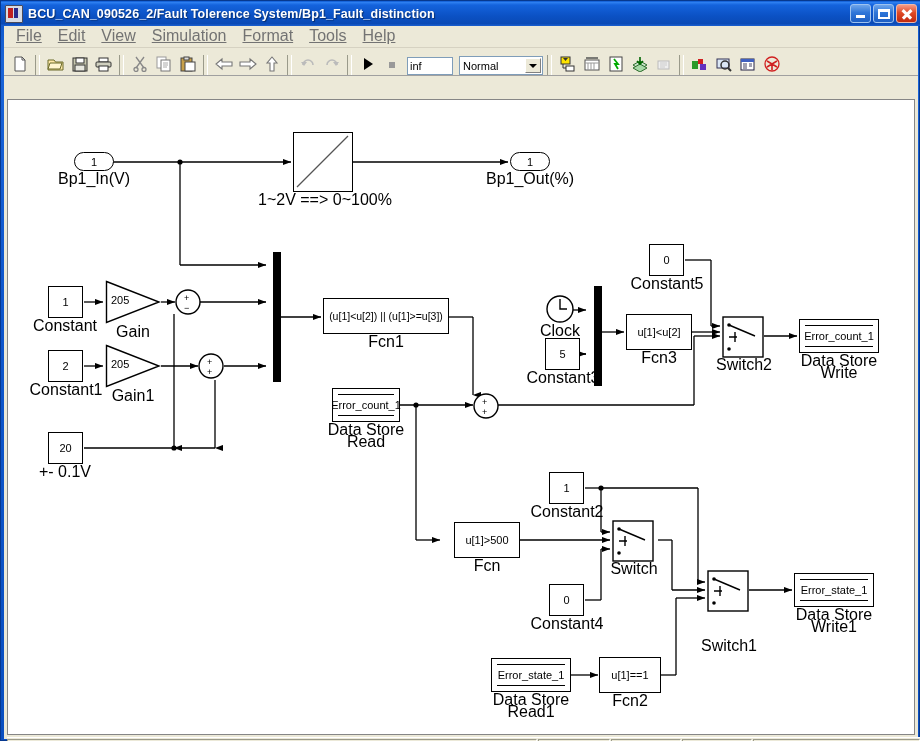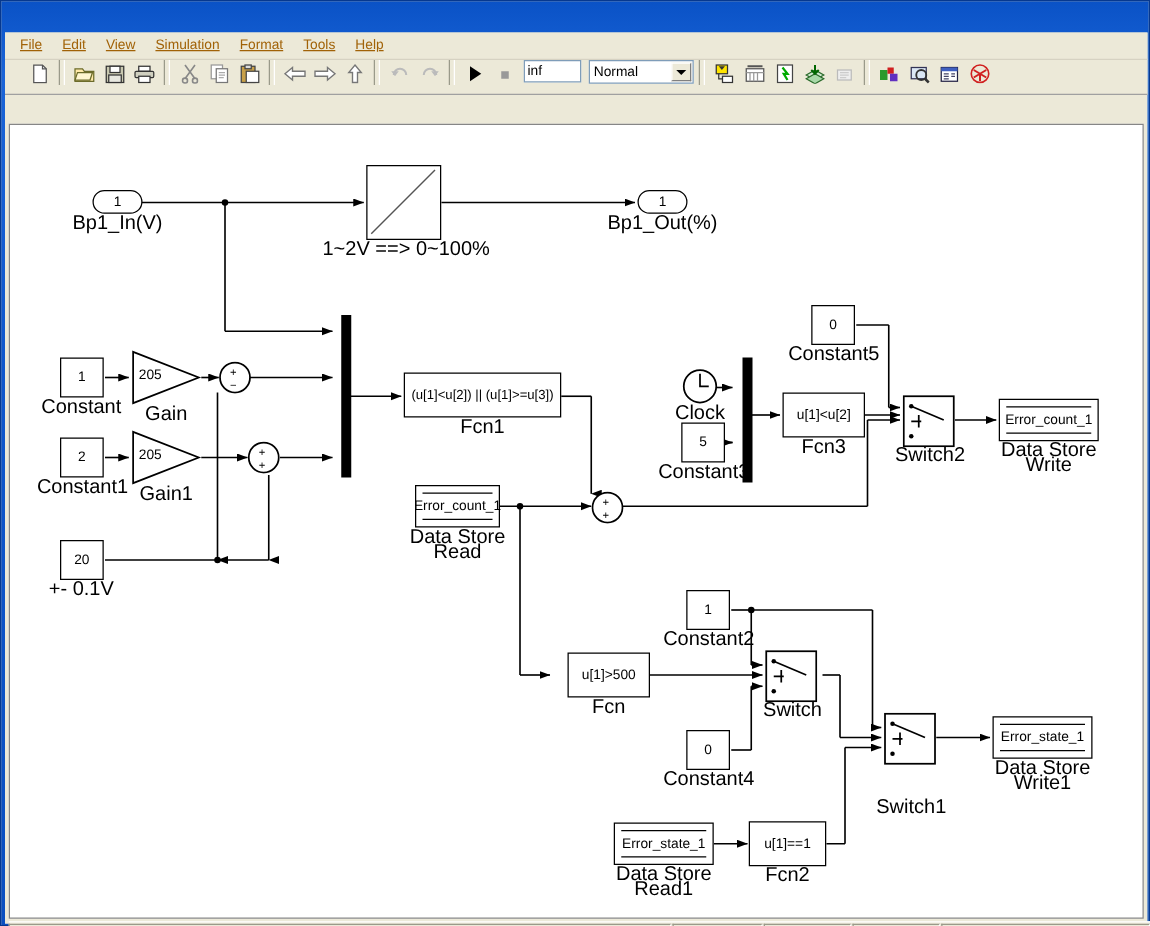--- a/index.html
+++ b/index.html
@@ -53,26 +53,26 @@
   
   .client{
     position:absolute;left:3px;top:25px;width:914px;height:713px;background:#ece9d8;
     box-sizing:border-box;
   }
   .menubar{
     height:21px;background:#ece9d8;display:flex;align-items:center;
     padding-left:4px;border-bottom:1px solid #d6d2c2;
   }
   .menu-item{
-    font-size:11px;color:#a16207;padding:2px 8px 3px 8px;white-space:nowrap;cursor:default;
+    font-size:16px;color:#737373;padding:2px 8px 3px 8px;white-space:nowrap;cursor:default;
   }
   .menu-item u{text-decoration:underline;}
   .toolbar{
-    height:27px;background:#ece9d8;display:flex;align-items:flex-start;
-    padding-left:16px;border-bottom:1px solid #a0a0a0;gap:1px;
+    height:27px;background:#ece9d8;display:flex;align-items:flex-end;
+    padding-left:4px;border-bottom:1px solid #a0a0a0;gap:1px;
   }
   .tb-btn{
     width:23px;height:22px;display:flex;align-items:center;justify-content:center;
     position:relative;border:1px solid transparent;box-sizing:border-box;
   }
   .tb-sep{width:3px;height:20px;border-left:1px solid #9a9a8a;border-right:1px solid #ffffff;margin:0 3px;}
   .tb-input{
     width:46px;height:18px;border:1px solid #7f9db9;background:#fff;font-size:11px;
     padding:0 2px;box-sizing:border-box;font-family:"Liberation Sans",sans-serif;
     margin-left:3px;
@@ -118,20 +118,36 @@
     height:17px;display:flex;align-items:center;padding-left:4px;box-sizing:border-box;
     border:1px solid;border-color:#9a9a8a #ffffff #ffffff #9a9a8a;margin-right:1px;
   }
 </style>
 </head>
 <body>
 
 <div id="app">
  <div class="win-frame">
 
+  <div class="titlebar">
+    <div class="title-icon"></div>
+    <div class="title-text">BCU_CAN_090526_2/Fault Tolerence System/Bp1_Fault_distinction</div>
+    <div class="title-btns">
+      <div class="tbtn min">
+            <i></i>
+          </div>
+      <div class="tbtn max">
+            <i></i>
+          </div>
+      <div class="tbtn close">
+            <i></i>
+            <i></i>
+          </div>
+    </div>
+  </div>
 
   <div class="client">
 
     <div class="menubar">
       <div class="menu-item"><u>File</u></div>
       <div class="menu-item"><u>Edit</u></div>
       <div class="menu-item"><u>View</u></div>
       <div class="menu-item"><u>Simulation</u></div>
       <div class="menu-item"><u>Format</u></div>
       <div class="menu-item"><u>Tools</u></div>

